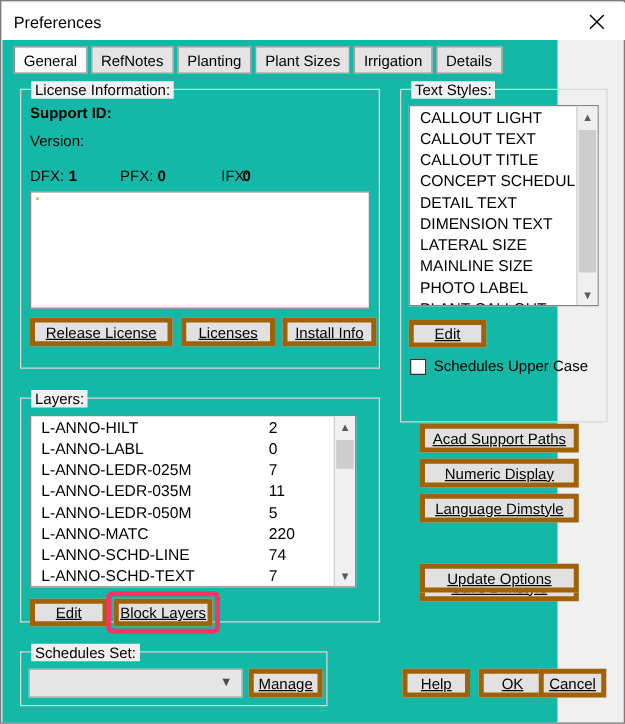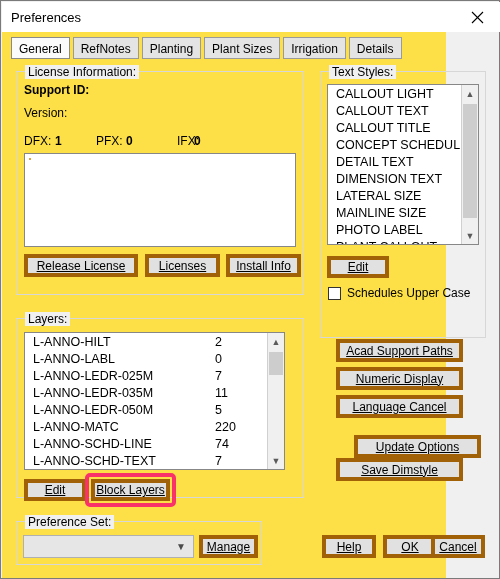--- a/index.html
+++ b/index.html
@@ -46,21 +46,21 @@
     align-items: center;
     justify-content: center;
   }
   .close-btn svg { display: block; }
 
   
   .client {
     position: absolute;
     left: 1px; top: 31px;
     width: 444px; height: 546px;
-    background: #fde047;
+    background: #14b8a6;
   }
 
   
   .tabstrip {
     position: absolute;
     left: 9px; top: 5px;
     height: 24px;
   }
   .tab {
     position: relative;
@@ -333,26 +333,26 @@
         <div class="sb-arrow down">▼</div>
       </div>
     </div>
 
     <div class="btn" style="left:22px; top:447px; width:62px; height:22px;">Edit</div>
     <div class="btn" style="left:89px; top:447px; width:79px; height:22px;">Block Layers</div>
     <div class="highlight" style="left:83px; top:441px; width:91px; height:34px;"></div>
 
     <div class="btn" style="left:334px; top:307px; width:127px; height:23px;">Acad Support Paths</div>
     <div class="btn" style="left:334px; top:335px; width:127px; height:23px;">Numeric Display</div>
-    <div class="btn" style="left:334px; top:363px; width:127px; height:23px;">Language Cancel</div>
+    <div class="btn" style="left:334px; top:363px; width:127px; height:23px;">Language Dimstyle</div>
     <div class="btn" style="left:334px; top:391px; width:127px; height:23px;margin-top:35px;">Save Dimstyle</div>
-    <div class="btn" style="left:334px; top:403px; width:127px; height:23px;margin-left:18px;">Update Options</div>
+    <div class="btn" style="left:334px; top:419px; width:127px; height:23px;">Update Options</div>
 
     <div class="group" style="left:14px; top:489px; width:246px; height:44px;">
-      <div class="group-label">Preference Set:</div>
+      <div class="group-label">Schedules Set:</div>
     </div>
 
     <div class="combo" style="left:21px; top:503px; width:171px; height:23px;">
       <span class="lbl" style="left:6px; top:5px;"></span>
       <span class="combo-arrow">▼</span>
     </div>
     <div class="btn" style="left:197px; top:503px; width:59px; height:23px;">Manage</div>
 
     <div class="btn" style="left:320px; top:503px; width:54px; height:23px;text-align:right;">Help</div>
     <div class="btn" style="left:381px; top:503px; width:54px; height:23px;">OK</div>

